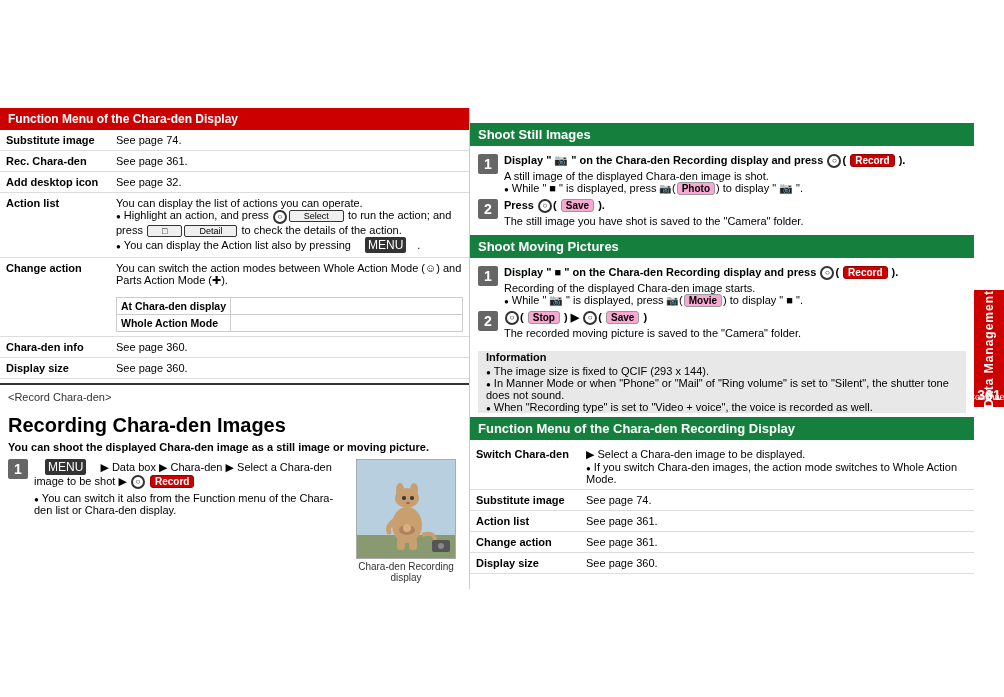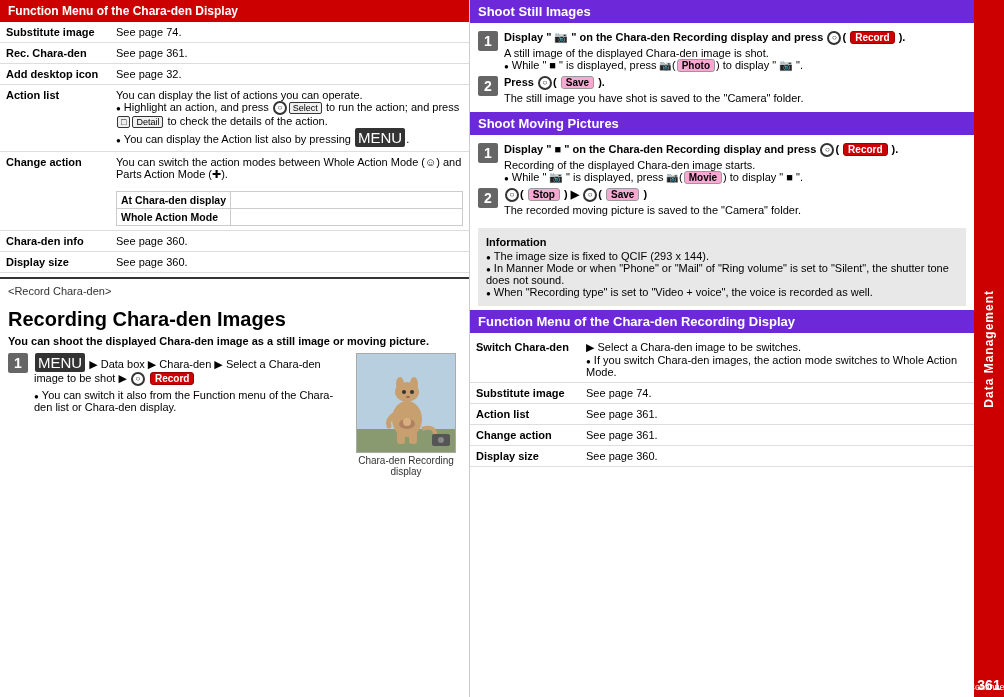--- a/index.html
+++ b/index.html
@@ -112,21 +112,21 @@
     .step-content {
       flex: 1;
     }
 
     
     .shoot-section {
       padding: 0;
     }
 
     .shoot-header {
-      background: #6d28d9;
+      background: #15803d;
       color: #fff;
       font-weight: bold;
       font-size: 13px;
       padding: 4px 8px;
       margin-bottom: 4px;
     }
 
     .shoot-body {
       padding: 4px 8px;
     }
@@ -165,21 +165,21 @@
     .btn-red {
       background: #c00;
       color: white;
       border-color: #900;
     }
 
     
     .info-box {
       background: #e8e8e8;
       border: none;
-      padding: 8px 8px;
+      padding: 0 8px;
       margin: 4px 8px;
       font-size: 11px;
     }
 
     .info-box-header {
       font-weight: bold;
       font-size: 11px;
       margin-bottom: 2px;
     }
 
@@ -215,31 +215,31 @@
       position: absolute;
       bottom: 5px;
       font-size: 9px;
       color: white;
     }
 
     .menu-icon {
       display: inline-block;
       background: #333;
       color: white;
-      font-size: 15px;
+      font-size: 12px;
       padding: 1px 3px;
       border-radius: 2px;
-      margin: 0 1px;
+      margin: 0 11px;
     }
 
     .key-icon {
       display: inline-block;
       border: 1px solid #333;
       border-radius: 2px;
-      padding: 0 3px;
+      padding: 0 14px;
       font-size: 9px;
       background: #f0f0f0;
       margin: 0 1px;
     }
 
     .circle-btn {
       display: inline-block;
       width: 14px;
       height: 14px;
       border: 2px solid #333;
@@ -254,20 +254,21 @@
     
     .page-wrapper {
       display: flex;
       width: 1004px;
       min-height: 697px;
     }
 
     .content-area {
       display: flex;
       flex: 1;
+      align-items: center;
     }
   </style>
 </head>
 <body>
 
 <div class="page-wrapper">
 
   <div class="content-area">
 
     <div class="left-col">
@@ -459,21 +460,21 @@
         </ul>
       </div>
 
       <div class="shoot-section">
         <div class="shoot-header">Function Menu of the Chara-den Recording Display</div>
         <table class="info-table">
           <tbody>
               <tr>
             <td>Switch Chara-den</td>
             <td>
-              <span>▶ Select a Chara-den image to be switches.</span>
+              <span>▶ Select a Chara-den image to be displayed.</span>
               <ul class="bullet-list">
                 <li>If you switch Chara-den images, the action mode switches to Whole Action Mode.</li>
               </ul>
             </td>
           </tr>
           <tr>
             <td>Substitute image</td>
             <td>See page 74.</td>
           </tr>
           <tr>

